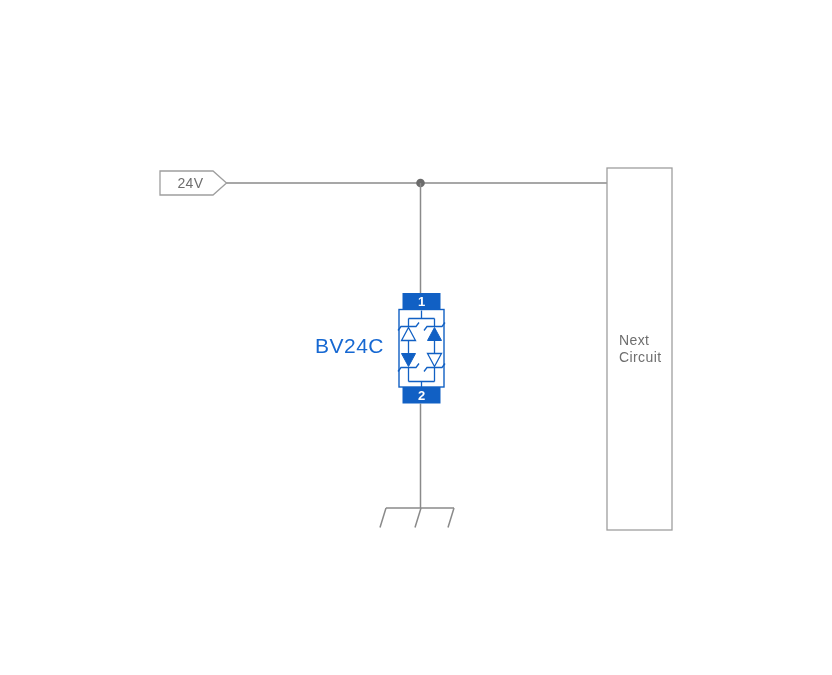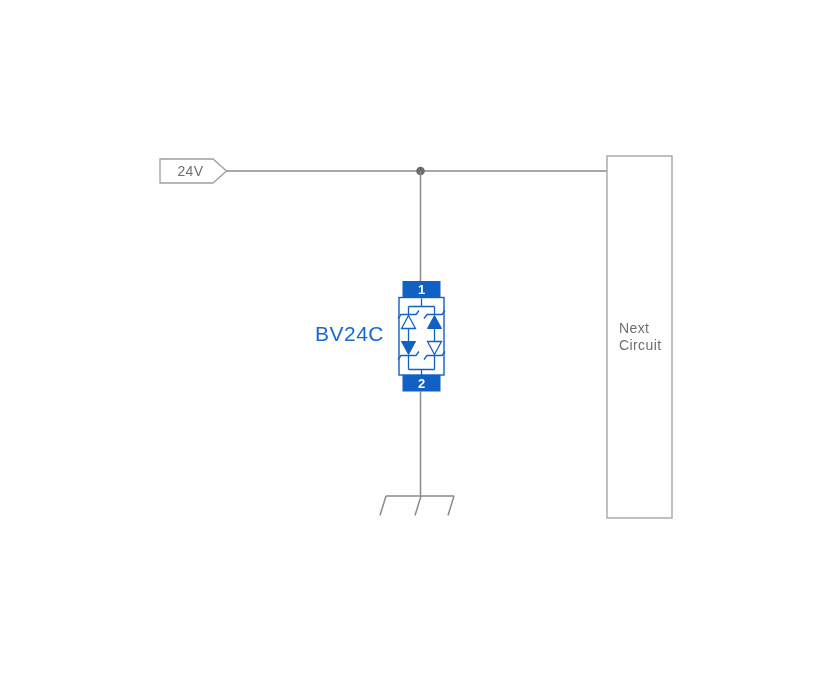--- a/index.html
+++ b/index.html
@@ -6,20 +6,21 @@
   body {
     background: #ffffff;
     font-family: "Liberation Sans", "DejaVu Sans", sans-serif;
   }
   .canvas {
     position: relative;
     width: 832px;
     height: 519px;
     background: var(--background, #ffffff);
     overflow: hidden;
+    margin-top: 12px;
   }
   svg { display: block; }
   svg text { font-family: "Liberation Sans", "DejaVu Sans", sans-serif; }
 
   .wire          { stroke: var(--wire); stroke-width: 1.5; fill: none; }
   .gray-box      { fill: #ffffff; stroke: var(--outline_gray); stroke-width: 1.3; }
   .junction      { fill: var(--junction); }
   .gray-label    { fill: var(--label_gray); font-size: 14px; letter-spacing: 0.4px; }
   .blue-stroke   { stroke: var(--component_blue); stroke-width: 1.3; fill: none; }
   .blue-fill     { fill: var(--component_blue); }

